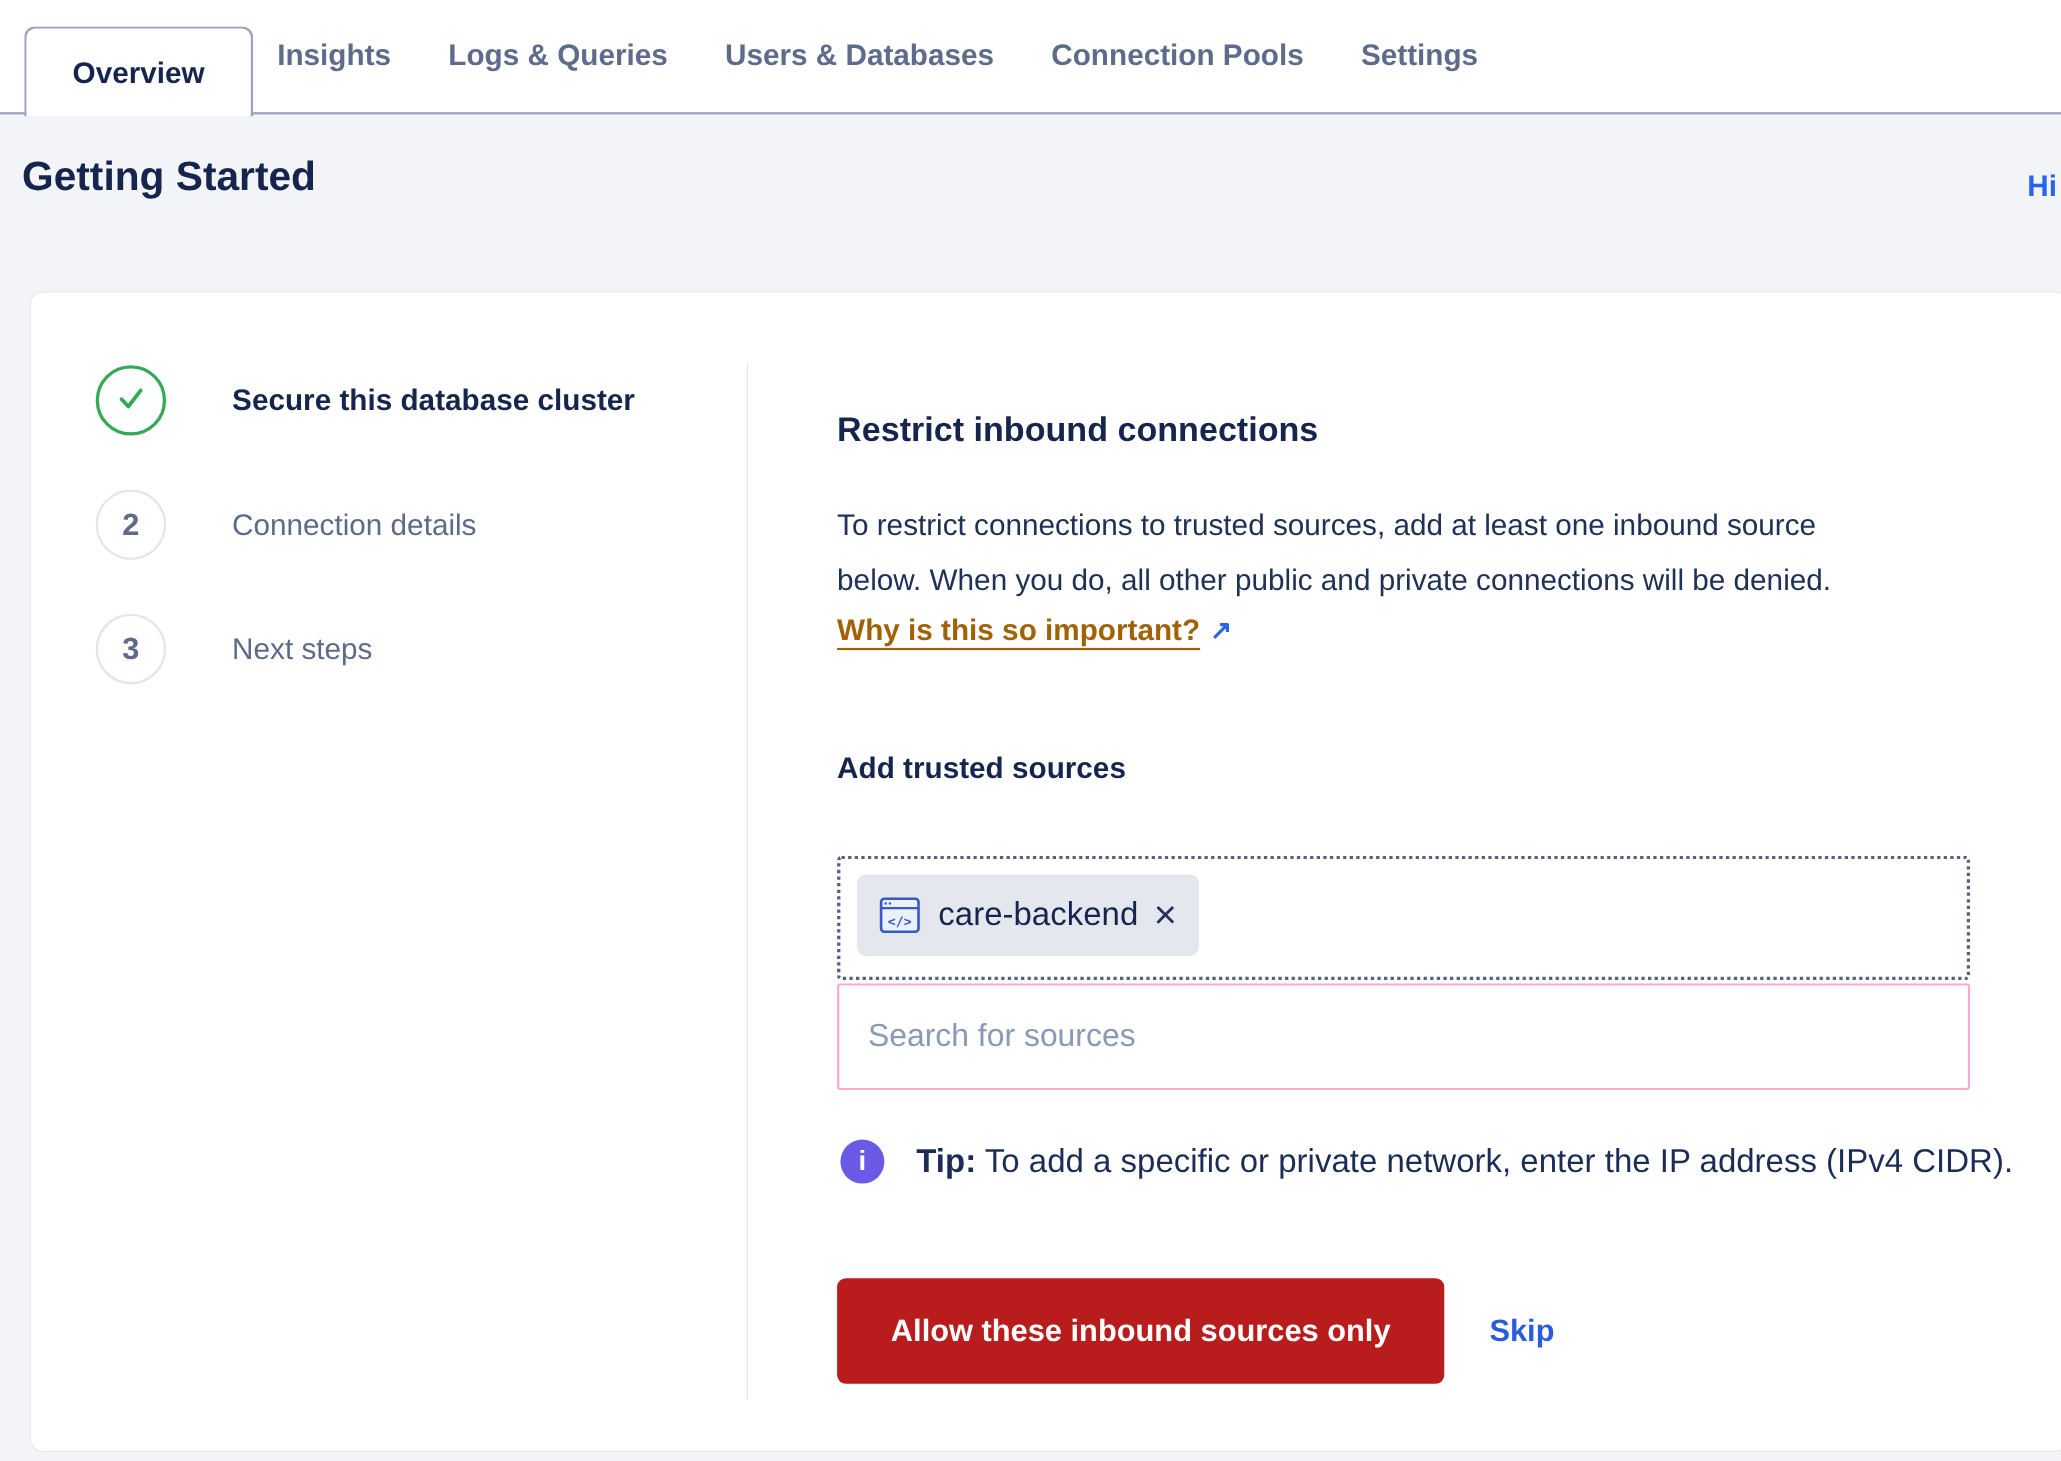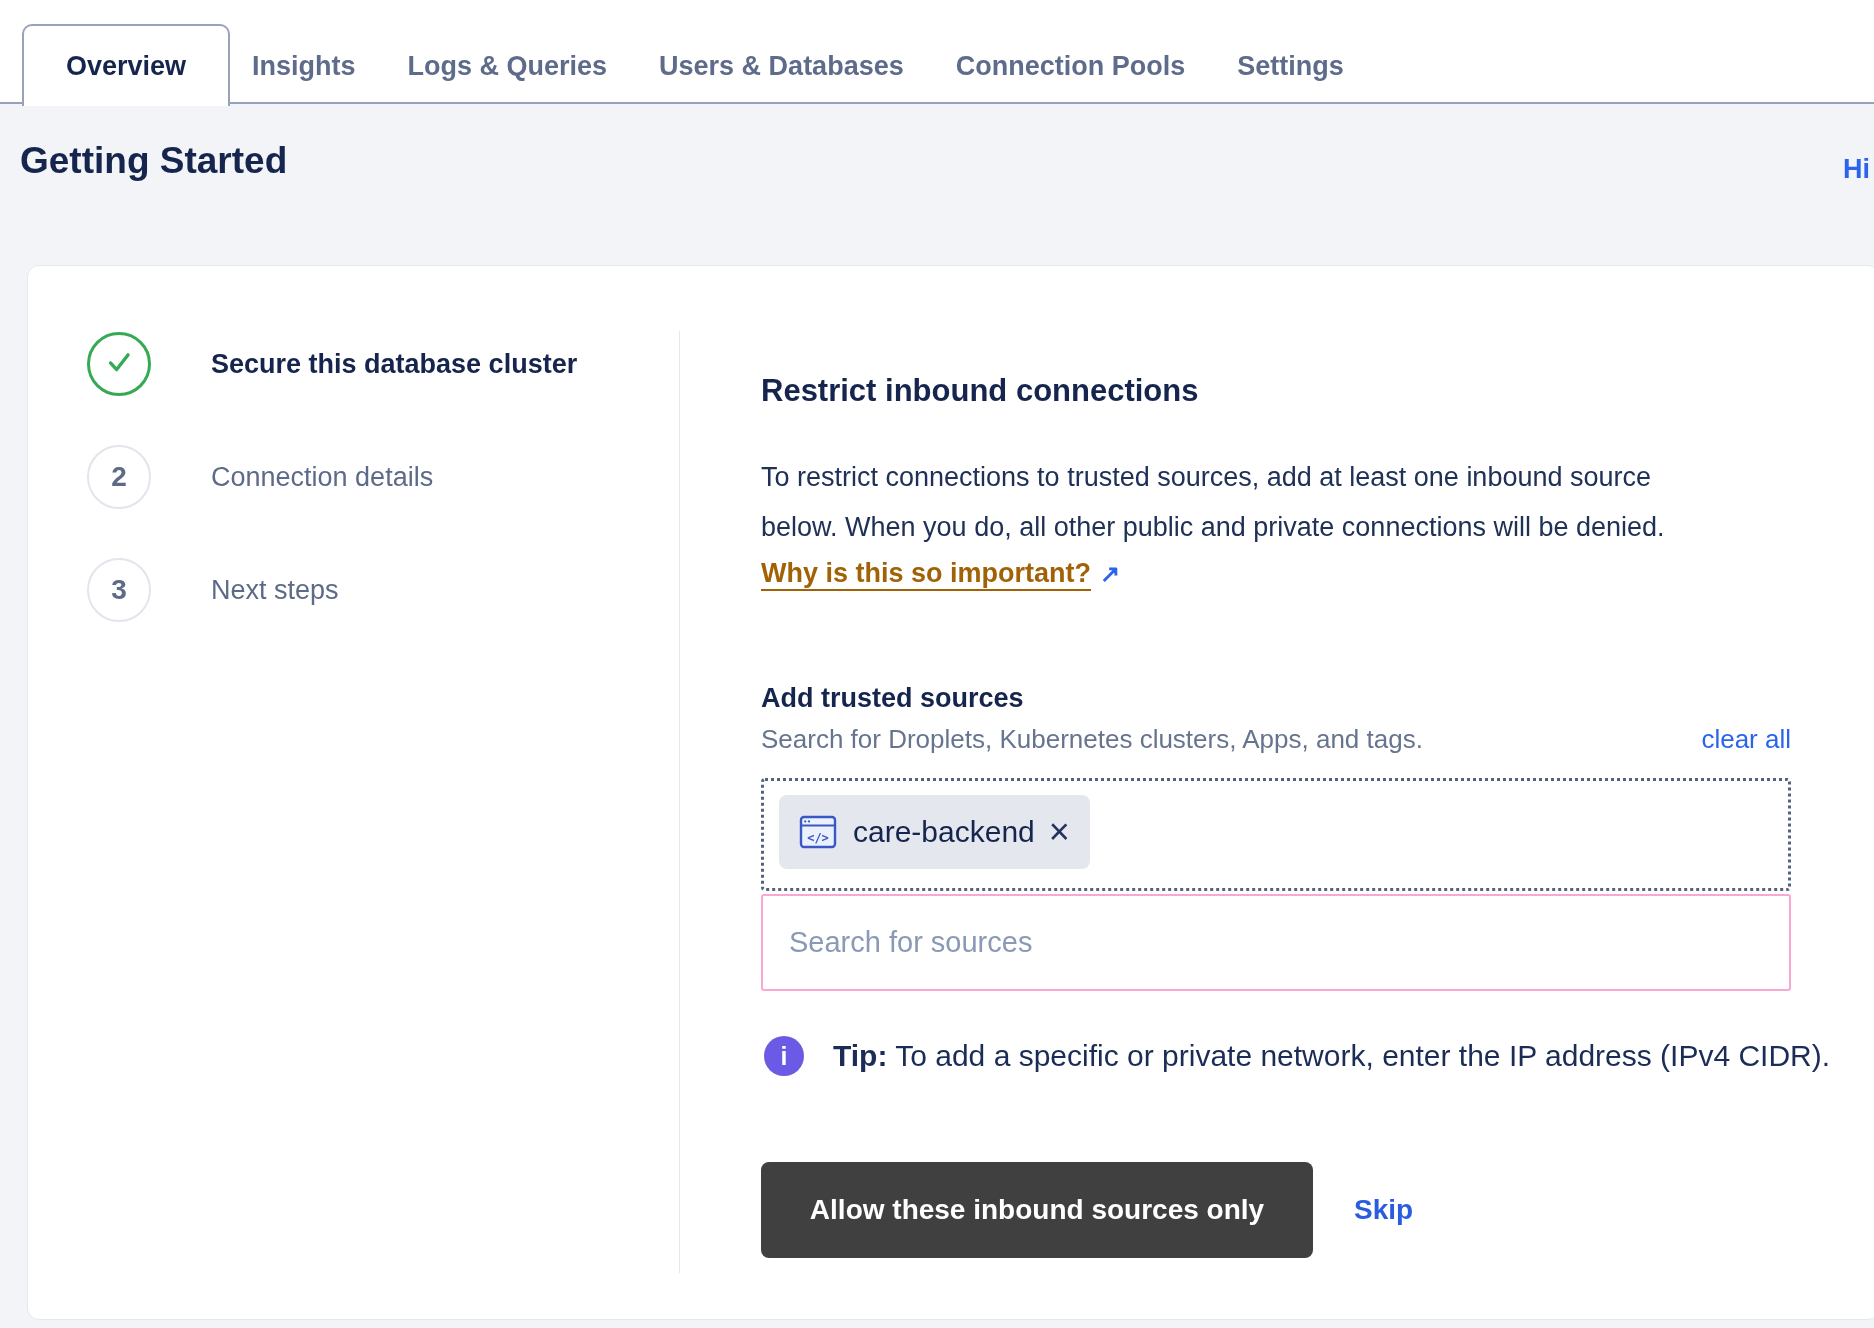--- a/index.html
+++ b/index.html
@@ -7,21 +7,21 @@
         font-family:"Liberation Sans",sans-serif;color:#16254d;}
 
   
   .tabbar{position:absolute;left:0;top:0;width:100%;height:104px;background:#fff;
           border-bottom:2px solid #97a1b8;box-sizing:border-box;z-index:1;}
   .tab-active{position:absolute;left:22px;top:24px;width:208px;height:82px;background:#fff;
           border:2px solid #98a2b9;border-bottom:none;border-radius:10px 10px 0 0;
           display:flex;align-items:center;justify-content:center;font-size:27px;font-weight:700;
           color:#16254d;z-index:3;box-sizing:border-box;}
   .tabs-rest{position:absolute;left:252px;top:0;height:100px;display:flex;align-items:center;
-          gap:52px;z-index:2;margin-top:16px;}
+          gap:52px;z-index:2;}
   .tab{font-size:27px;font-weight:700;color:#5e6b8a;white-space:nowrap;cursor:pointer;}
 
   
   .page-title{position:absolute;left:20px;top:140px;font-size:37px;font-weight:700;color:#16254d;}
   .hide-link{position:absolute;left:1843px;top:154px;font-size:27px;font-weight:700;color:#2a64ec;
           white-space:nowrap;cursor:pointer;}
 
   
   .card{position:absolute;left:27px;top:265px;width:1853px;height:1055px;background:#fff;
         border:1px solid #e4e8ef;border-radius:12px;box-sizing:border-box;}
@@ -67,21 +67,21 @@
         box-sizing:border-box;}
   .search-input::placeholder{color:#8a99b5;opacity:1;}
 
   .tip-row{position:absolute;left:736px;top:770px;display:flex;align-items:center;}
   .info-icon{width:40px;height:40px;border-radius:50%;background:#6a5ae6;color:#fff;
         display:flex;align-items:center;justify-content:center;font-size:25px;font-weight:700;
         flex:0 0 auto;}
   .tip-text{margin-left:29px;font-size:30px;color:#1b2c57;white-space:nowrap;}
   .tip-bold{font-weight:700;}
 
-  .primary-btn{position:absolute;left:733px;top:896px;width:552px;height:96px;background:#404040;
+  .primary-btn{position:absolute;left:733px;top:896px;width:552px;height:96px;background:#b91c1c;
         border:none;border-radius:8px;color:#fff;font-family:"Liberation Sans",sans-serif;
         font-size:28px;font-weight:700;display:flex;align-items:center;justify-content:center;
         cursor:pointer;}
   .skip-link{position:absolute;left:1326px;top:896px;height:96px;display:flex;align-items:center;
         font-size:28px;font-weight:700;color:#2a5ce0;cursor:pointer;}
 </style>
 </head>
 <body>
 
 <div class="page">
@@ -130,24 +130,20 @@
       <span class="para-line">below. When you do, all other public and private connections will be denied.</span>
     </div>
 
     <div class="why-row">
       <span class="why-link">Why is this so important?</span>
       <span class="why-arrow">↗</span>
     </div>
 
     <div class="add-label">Add trusted sources</div>
 
-    <div class="hint-row">
-      <span class="hint-text">Search for Droplets, Kubernetes clusters, Apps, and tags.</span>
-      <span class="clear-all">clear all</span>
-    </div>
 
     <div class="token-area">
       <div class="chip">
         <span class="chip-icon">
           <svg width="38" height="34" viewBox="0 0 38 34">
             <rect x="2" y="2" width="34" height="30" rx="3" fill="#eaf0fc" stroke="#3a57c6" stroke-width="2.4"></rect>
             <line x1="2" y1="10.5" x2="36" y2="10.5" stroke="#3a57c6" stroke-width="2"></line>
             <circle cx="6.2" cy="6.4" r="1.1" fill="#3a57c6"></circle>
             <circle cx="10" cy="6.4" r="1.1" fill="#3a57c6"></circle>
             <text x="19" y="26.5" text-anchor="middle" font-size="12" font-weight="bold" fill="#3a57c6" font-family="DejaVu Sans Mono, monospace">&lt;/&gt;</text>

